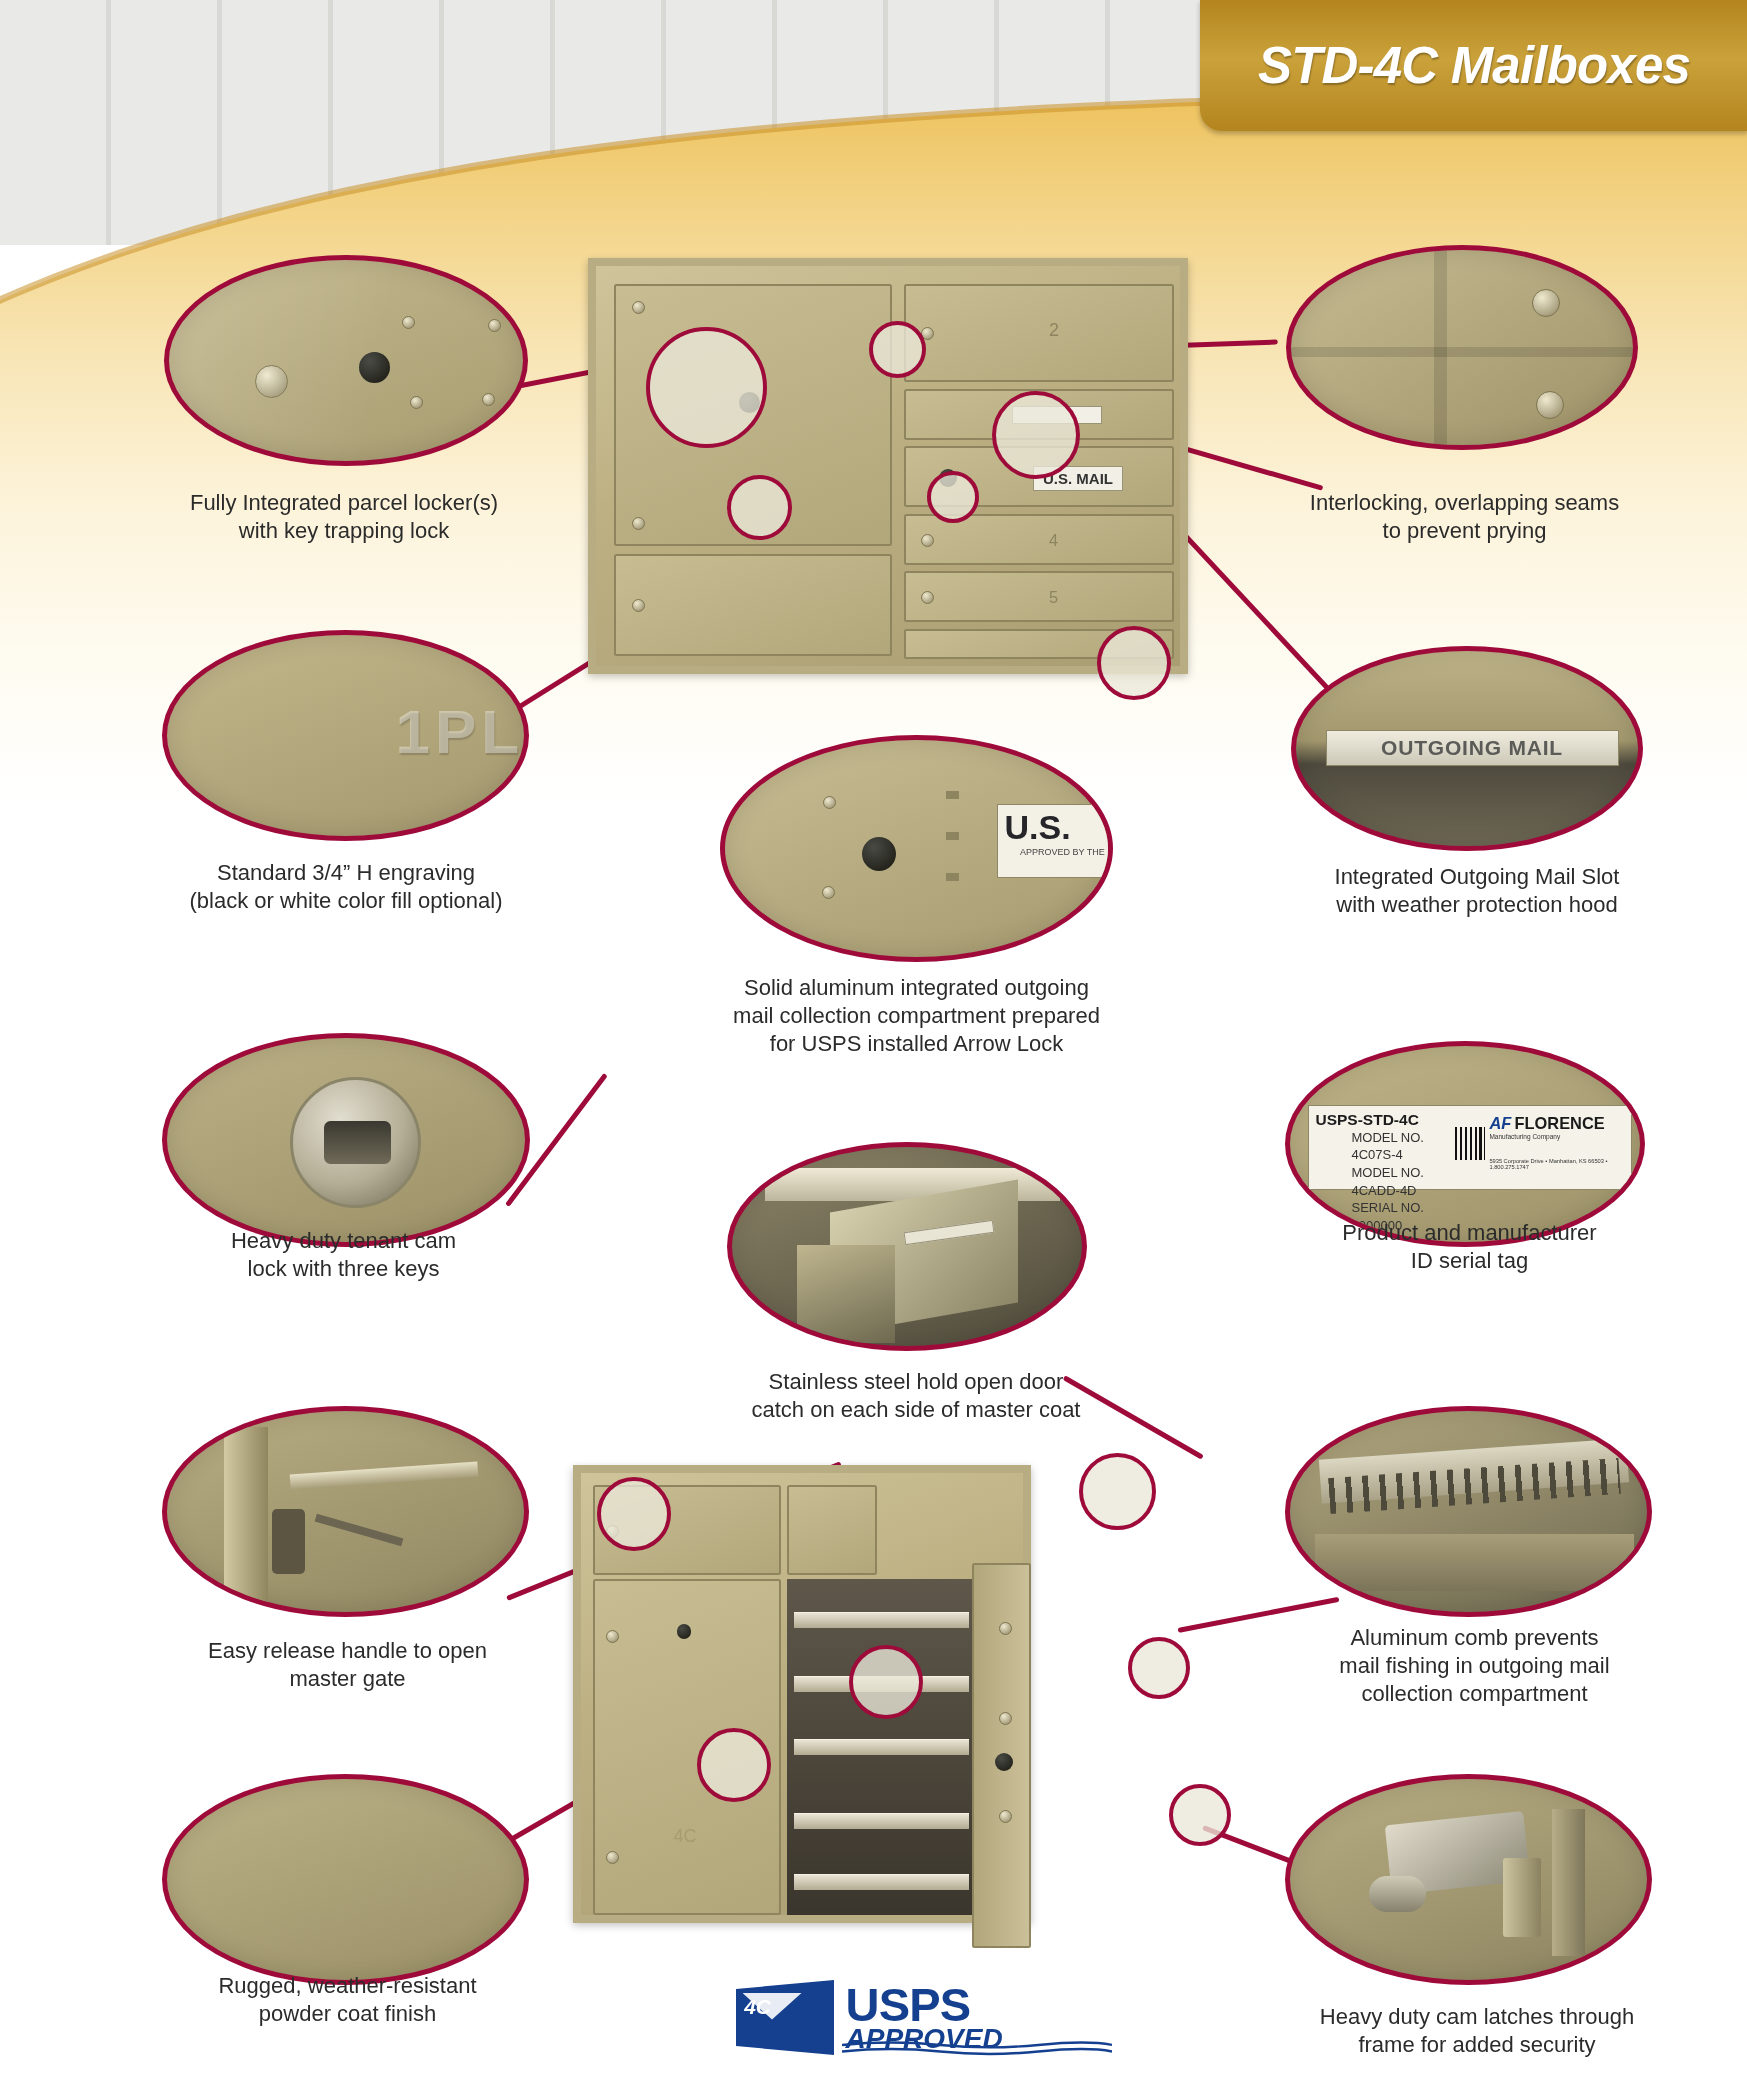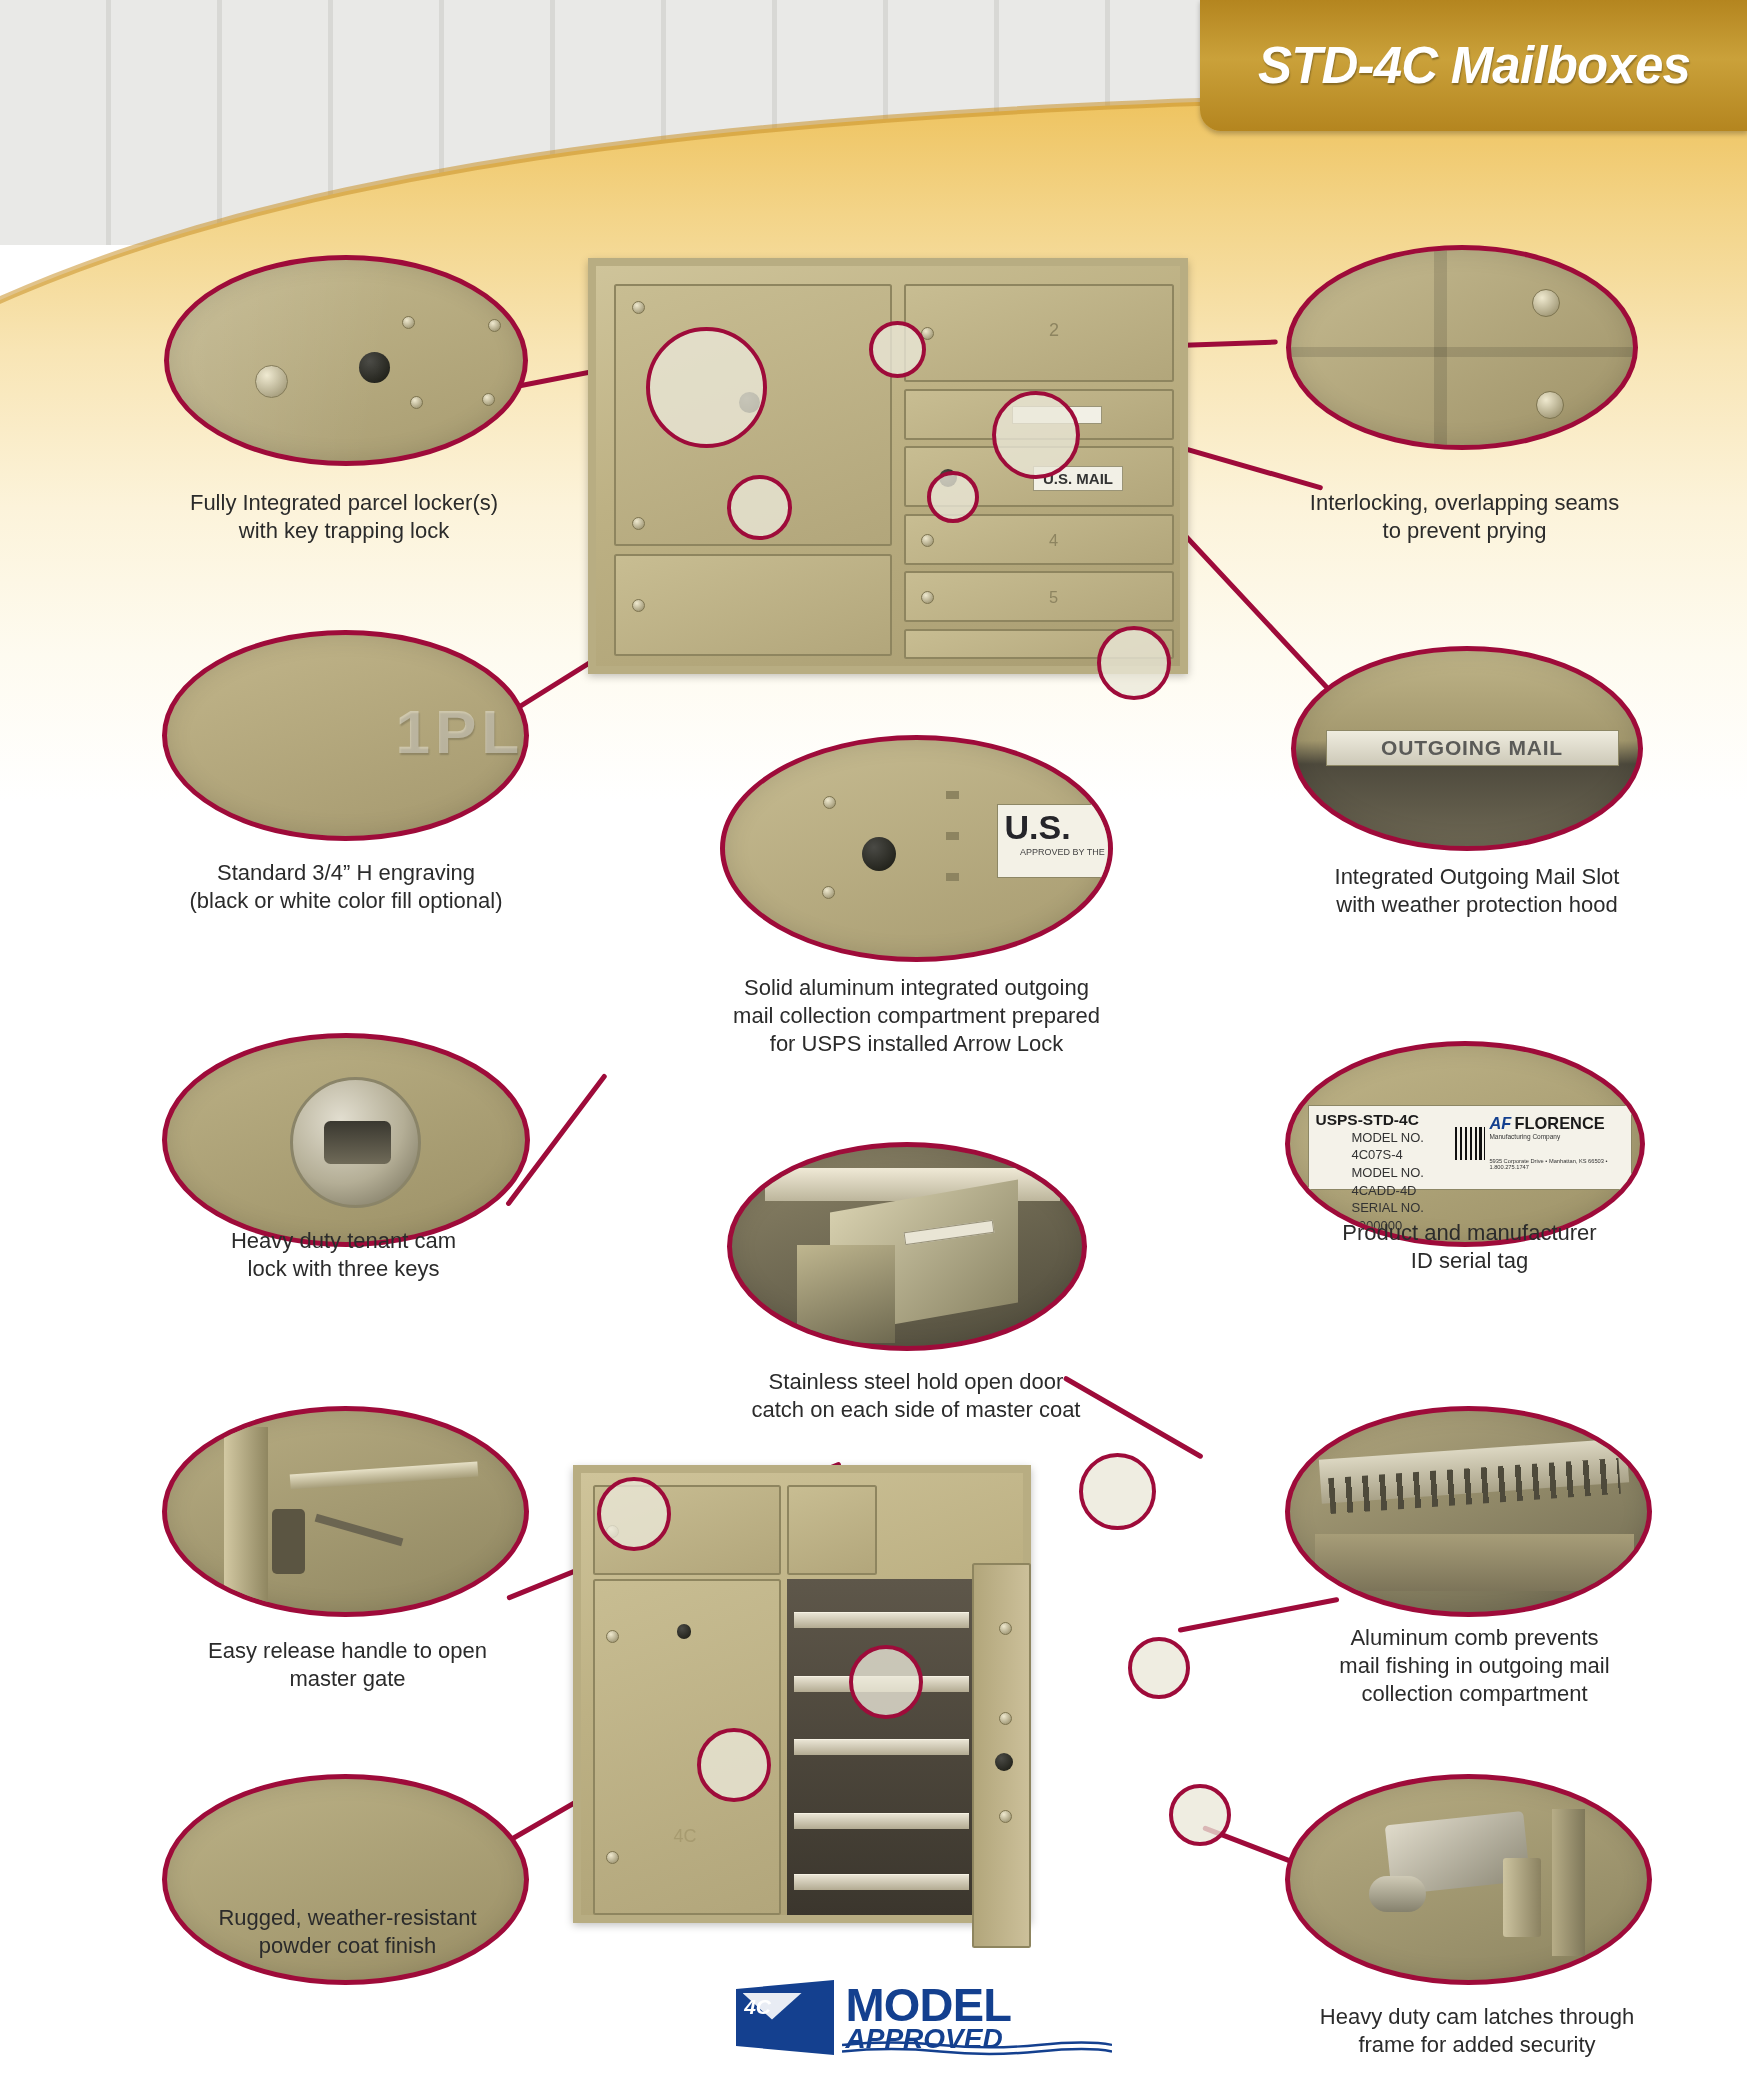--- a/index.html
+++ b/index.html
@@ -359,38 +359,38 @@
   <div style="position:absolute;left:39px;top:57px;width:291px;height:36px;transform:rotate(-4deg);
       background: repeating-linear-gradient(90deg,#4e4a3b 0 5.7px, transparent 5.7px 17px);"></div>
   <div style="position:absolute;left:24.5px;top:123px;width:319px;height:57px;background:linear-gradient(180deg,#a79d78,#7c7459);"></div>
 </div>
 <div class="caption" style="left:1270px; top:1624px; width:409px;">Aluminum comb prevents
 mail fishing in outgoing mail
 collection compartment</div>
 
 <div class="ellipse" style="left:162px; top:1774px; width:367px; height:211px; background: linear-gradient(160deg,#bcb287,#9a8f66);">
 </div>
-<div class="caption" style="left:155px; top:1904px; width:385px;">Rugged, weather-resistant
+<div class="caption" style="left:155px; top:1972px; width:385px;">Rugged, weather-resistant
 powder coat finish</div>
 
 <div class="ellipse" style="left:1285px; top:1774px; width:367px; height:211px; background: linear-gradient(160deg,#b8ad83,#8c8460);">
   <div style="position:absolute;left:98px;top:39px;width:139px;height:70px;background:linear-gradient(150deg,#e0dbcb,#8e8a78);border-radius:4.9px;transform:rotate(-6deg);"></div>
   <div style="position:absolute;left:79px;top:97px;width:57px;height:36px;border-radius:18px;background:linear-gradient(180deg,#cfcab6,#85816d);"></div>
   <div style="position:absolute;left:213px;top:79px;width:38px;height:79px;background:linear-gradient(90deg,#cdc4a0,#8a8160);border-radius:3.3px;"></div>
   <div style="position:absolute;left:262px;top:29.5px;width:33px;height:147px;background:linear-gradient(90deg,#b7ad87,#7e7759);"></div>
 </div>
 <div class="caption" style="left:1264px; top:2003px; width:426px;">Heavy duty cam latches through
 frame for added security</div>
 
 <div class="usps-logo" style="left:736px; top:1980px;">
   <div class="usps-env">
     <div class="usps-4c">4C</div>
   </div>
   <div class="usps-words">
-    <div class="w1">MODEL</div>
+    <div class="w1">USPS</div>
     <div class="w2">APPROVED</div>
   </div>
   <svg class="usps-waves" viewBox="0 0 330 22" style="left:106px;">
     <path d="M0,6 Q60,0 120,6 T240,6 T330,6" stroke="#14408f" stroke-width="3" fill="none"></path>
     <path d="M0,14 Q60,8 120,14 T240,14 T330,14" stroke="#14408f" stroke-width="3" fill="none"></path>
   </svg>
 </div>
 
 
 </body></html>

